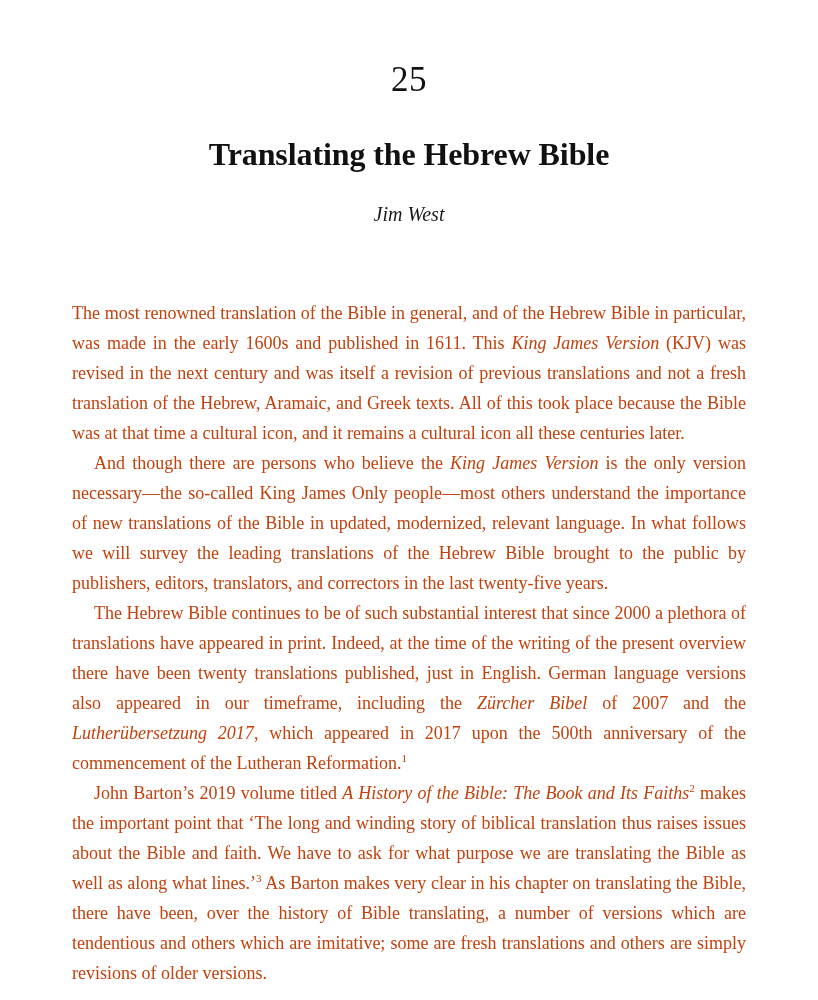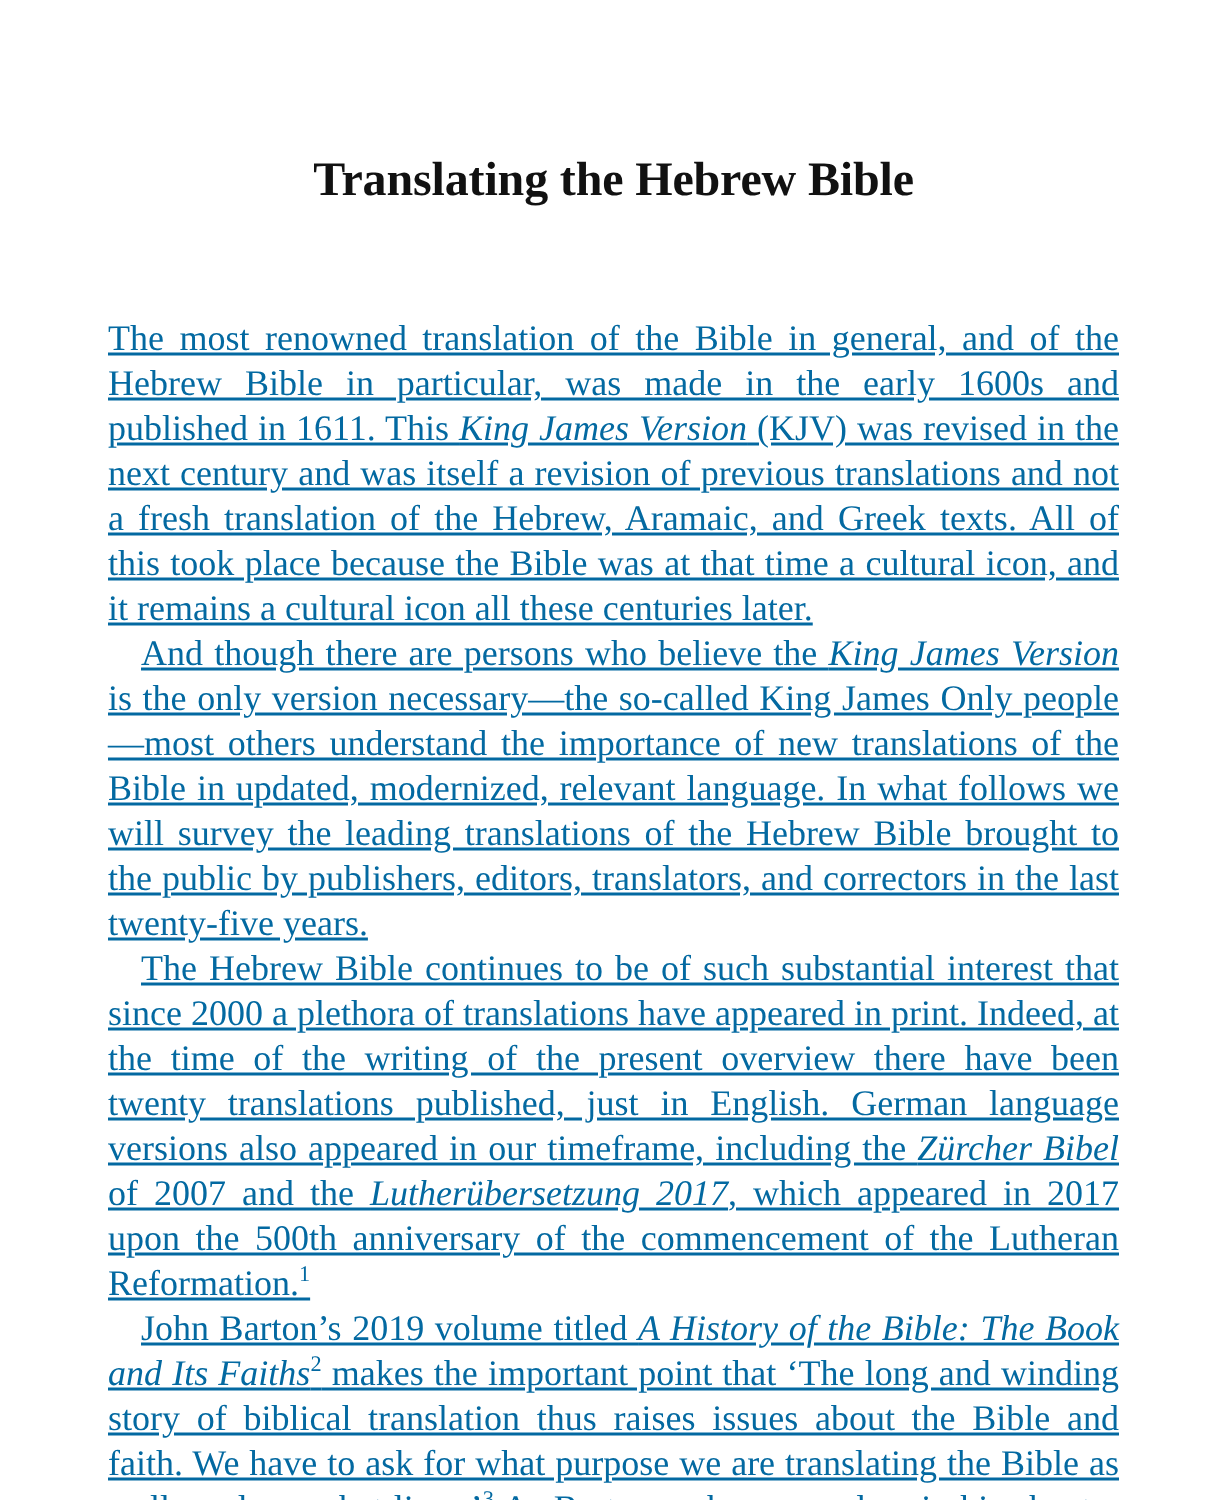--- a/index.html
+++ b/index.html
@@ -54,29 +54,28 @@
     line-height: 1;
     color: #1a1a1a;
   }
 
   
   .body-copy {
     margin-top: 74px;
   }
 
   .para {
-    font-size: 24px;
+    font-size: 18px;
     line-height: 30px;
     text-align: justify;
     text-justify: inter-word;
     margin: 0;
     text-indent: 22px;
     hyphens: manual;
-    color: #0369a1;
-    text-decoration: underline;
+    color: #c2410c;
   }
 
   .para.no-indent {
     text-indent: 0;
   }
 
   .para i,
   .para em {
     font-style: italic;
   }
@@ -86,21 +85,23 @@
     line-height: 0;
     vertical-align: 0.62em;
   }
 </style>
 </head>
 <body>
 
 <div class="page">
 
   <header class="chapter-header">
+    <div class="chapter-number">25</div>
     <h1 class="chapter-title">Translating the Hebrew Bible</h1>
+    <div class="chapter-author">Jim West</div>
   </header>
 
   <section class="body-copy">
       <p class="para no-indent">The most renowned translation of the Bible in general, and of the Hebrew Bible in particular, was made in the early 1600s and published in 1611. This <i>King James Version</i> (KJV) was revised in the next century and was itself a revision of previous translations and not a fresh translation of the Hebrew, Aramaic, and Greek texts. All of this took place because the Bible was at that time a cultural icon, and it remains a cultural icon all these centuries later.</p>
       <p class="para">And though there are persons who believe the <i>King James Version</i> is the only version necessary—the so-called King James Only people—most others understand the importance of new translations of the Bible in updated, modernized, relevant language. In what follows we will survey the leading translations of the Hebrew Bible brought to the public by publishers, editors, translators, and correctors in the last twenty-five years.</p>
       <p class="para">The Hebrew Bible continues to be of such substantial interest that since 2000 a plethora of translations have appeared in print. Indeed, at the time of the writing of the present overview there have been twenty translations published, just in English. German language versions also appeared in our timeframe, including the <i>Zürcher Bibel</i> of 2007 and the <i>Lutherübersetzung 2017</i>, which appeared in 2017 upon the 500th anniversary of the commencement of the Lutheran Reformation.<sup>1</sup></p>
       <p class="para">John Barton’s 2019 volume titled <i>A History of the Bible: The Book and Its Faiths</i><sup>2</sup> makes the important point that ‘The long and winding story of biblical translation thus raises issues about the Bible and faith. We have to ask for what purpose we are translating the Bible as well as along what lines.’<sup>3</sup> As Barton makes very clear in his chapter on translating the Bible, there have been, over the history of Bible translating, a number of versions which are tendentious and others which are imitative; some are fresh translations and others are simply revisions of older versions.</p>
     </section>
 
 </div>

